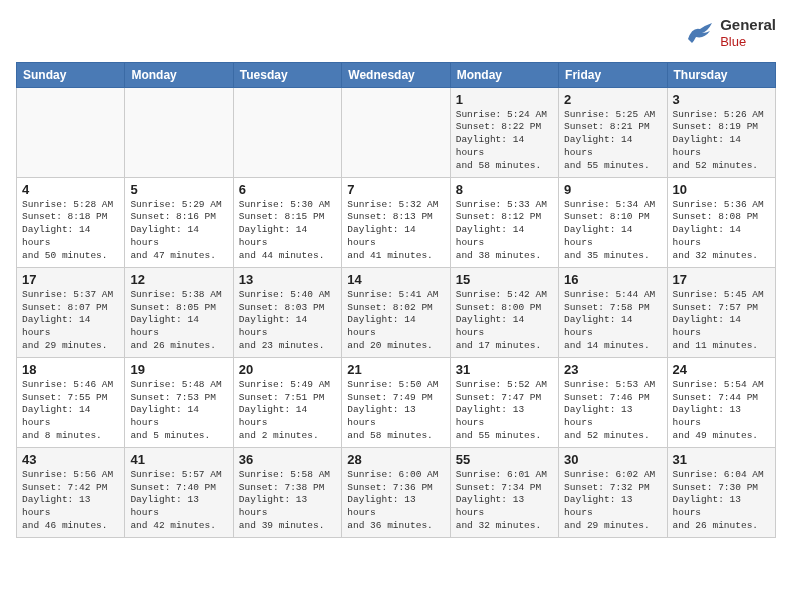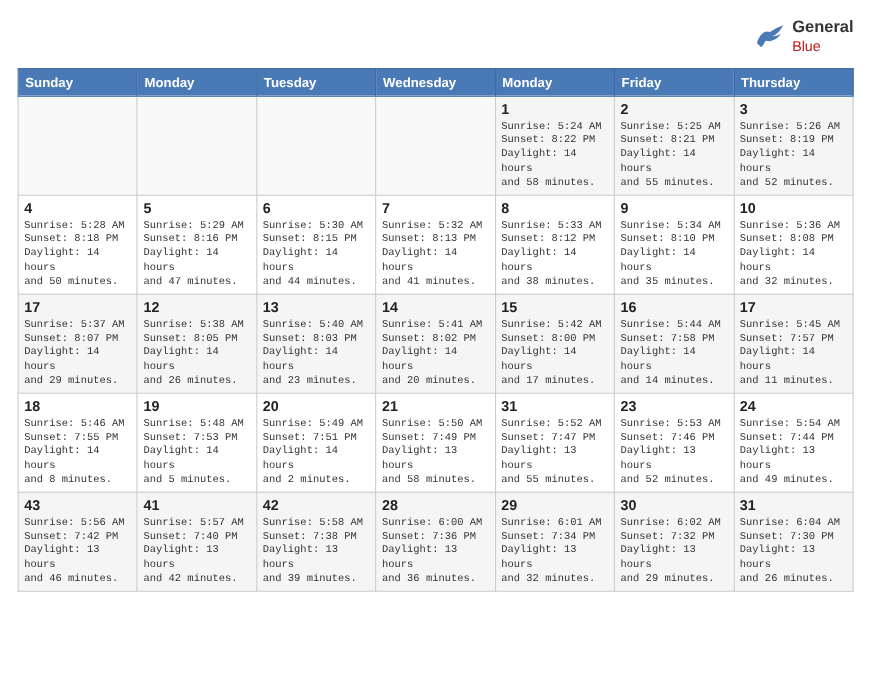--- a/index.html
+++ b/index.html
@@ -228,29 +228,29 @@
       <tr>
         <td>
           <span class="day-num">43</span>
           <div class="day-info">Sunrise: 5:56 AM<br>Sunset: 7:42 PM<br>Daylight: 13 hours<br>and 46 minutes.</div>
         </td>
         <td>
           <span class="day-num">41</span>
           <div class="day-info">Sunrise: 5:57 AM<br>Sunset: 7:40 PM<br>Daylight: 13 hours<br>and 42 minutes.</div>
         </td>
         <td>
-          <span class="day-num">42</span>
+          <span class="day-num">36</span>
           <div class="day-info">Sunrise: 5:58 AM<br>Sunset: 7:38 PM<br>Daylight: 13 hours<br>and 39 minutes.</div>
         </td>
         <td>
           <span class="day-num">28</span>
           <div class="day-info">Sunrise: 6:00 AM<br>Sunset: 7:36 PM<br>Daylight: 13 hours<br>and 36 minutes.</div>
         </td>
         <td>
-          <span class="day-num">29</span>
+          <span class="day-num">55</span>
           <div class="day-info">Sunrise: 6:01 AM<br>Sunset: 7:34 PM<br>Daylight: 13 hours<br>and 32 minutes.</div>
         </td>
         <td>
           <span class="day-num">30</span>
           <div class="day-info">Sunrise: 6:02 AM<br>Sunset: 7:32 PM<br>Daylight: 13 hours<br>and 29 minutes.</div>
         </td>
         <td>
           <span class="day-num">31</span>
           <div class="day-info">Sunrise: 6:04 AM<br>Sunset: 7:30 PM<br>Daylight: 13 hours<br>and 26 minutes.</div>
         </td>

